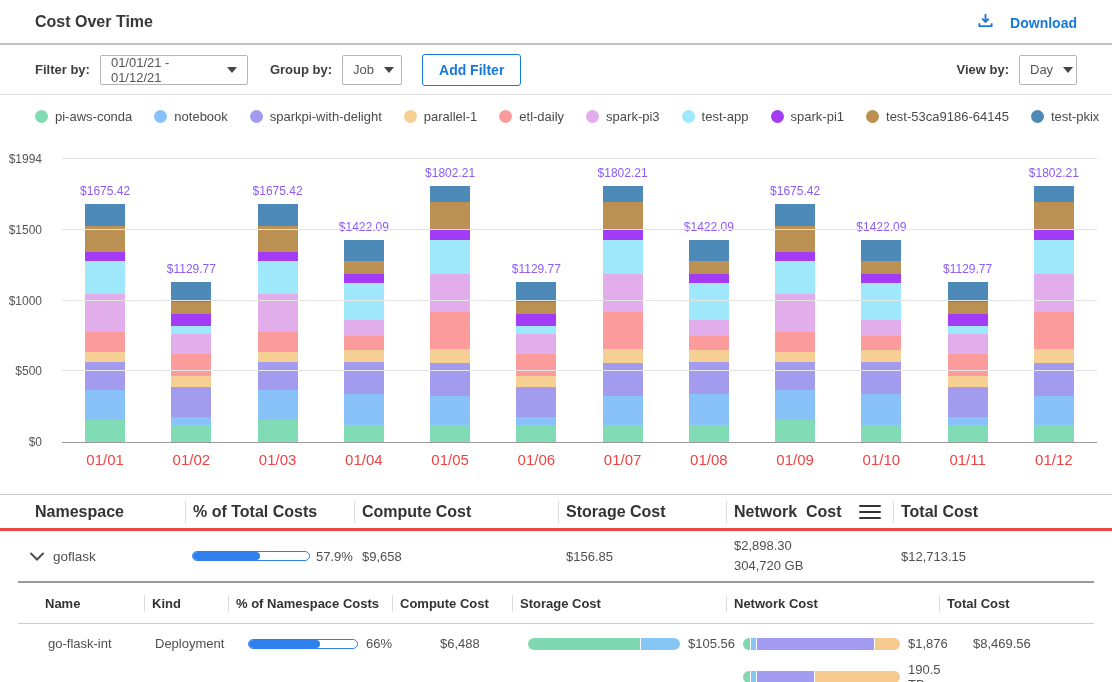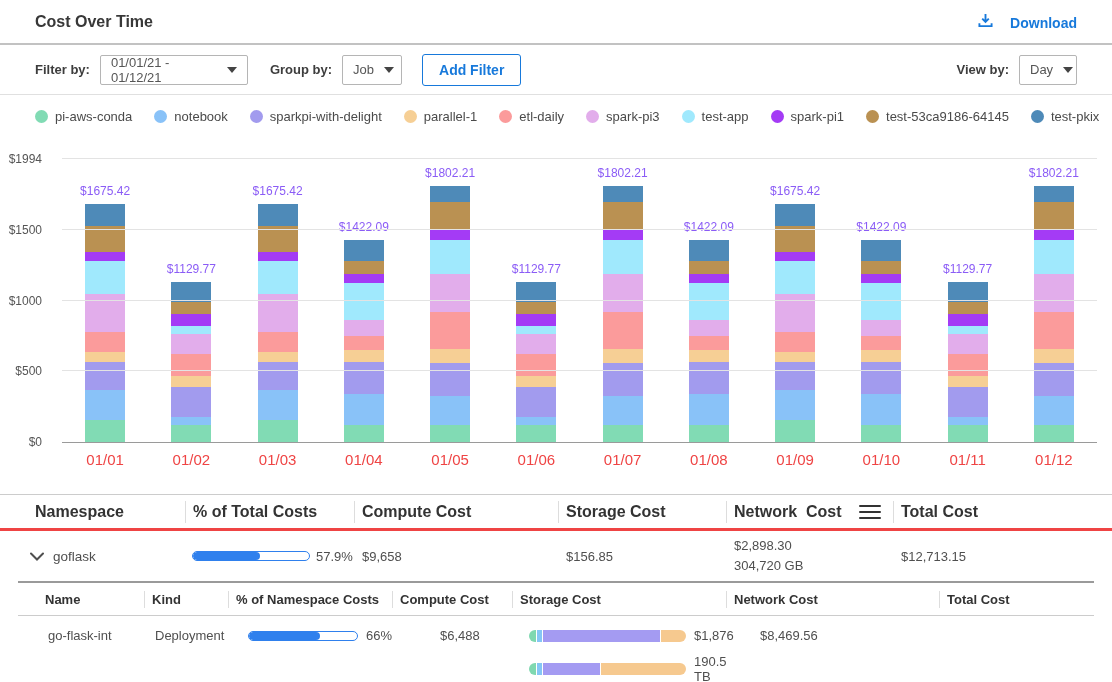--- a/index.html
+++ b/index.html
@@ -66,21 +66,21 @@
   .progress { width:118px; height:10px; border:1px solid #2f80ed; border-radius:6px; background:#fff; overflow:hidden; }
   .progress > div { height:100%; background:#2f80ed; border-radius:6px; }
   .two-line { line-height:1.55; }
   .ham { width:22px; height:14px; display:flex; flex-direction:column; justify-content:space-between; cursor:pointer; margin-right:12px; }
   .ham span { display:block; height:2px; background:#333; border-radius:1px; }
   .net-head { display:flex; align-items:center; justify-content:space-between; }
 
   
   .sub { margin:0 18px; border-top:2px solid #9a9a9a; }
   .srow { display:grid; grid-template-columns:126px 84px 164px 120px 214px 213px 1fr; }
-  .shead { height:33px; align-items:center; border-bottom:1px solid #ccc; font-size:13px; font-weight:bold; color:#333; }
+  .shead { height:41px; align-items:center; border-bottom:1px solid #ccc; font-size:13px; font-weight:bold; color:#333; }
   .shead > div { position:relative; padding-left:8px; }
   .shead > div:first-child { padding-left:27px; }
   .shead > div + div::before { content:""; position:absolute; left:0; top:-1px; bottom:-1px; width:1px; background:#ddd; }
   .sbody { padding-top:12px; font-size:13px; color:#4f4f4f; align-items:start; }
   .s-name { padding-left:30px; }
   .s-kind { padding-left:11px; }
   .s-pct { display:flex; align-items:center; gap:8px; padding-left:20px; }
   .s-compute { padding-left:8px;margin-left:40px; }
   .s-storage { display:flex; align-items:center; gap:8px; padding-left:16px; }
   .pill { height:12px; border-radius:6px; overflow:hidden; display:flex; gap:1px; flex:0 0 auto; }
@@ -440,20 +440,27 @@
       <div class="srow sbody">
         <div class="s-name">go-flask-int</div>
         <div class="s-kind">Deployment</div>
         <div class="s-pct">
           <span class="progress">
               <div style="width: 66%;"></div>
             </span>
           <span>66%</span>
         </div>
         <div class="s-compute">$6,488</div>
+        <div class="s-storage">
+          <span class="pill pill-152">
+              <div style="width: 74%; background: rgb(127, 216, 176);"></div>
+              <div style="width: 26%; background: rgb(133, 198, 245);"></div>
+            </span>
+          <span>$105.56</span>
+        </div>
         <div class="s-net">
           <div class="s-net-line">
             <span class="pill pill-157">
                 <div style="width: 4.5%; background: rgb(127, 216, 176);"></div>
                 <div style="width: 3%; background: rgb(133, 198, 245);"></div>
                 <div style="width: 76.5%; background: rgb(164, 155, 242);"></div>
                 <div style="width: 16%; background: rgb(246, 201, 143);"></div>
               </span>
             <span>$1,876</span>
           </div>

